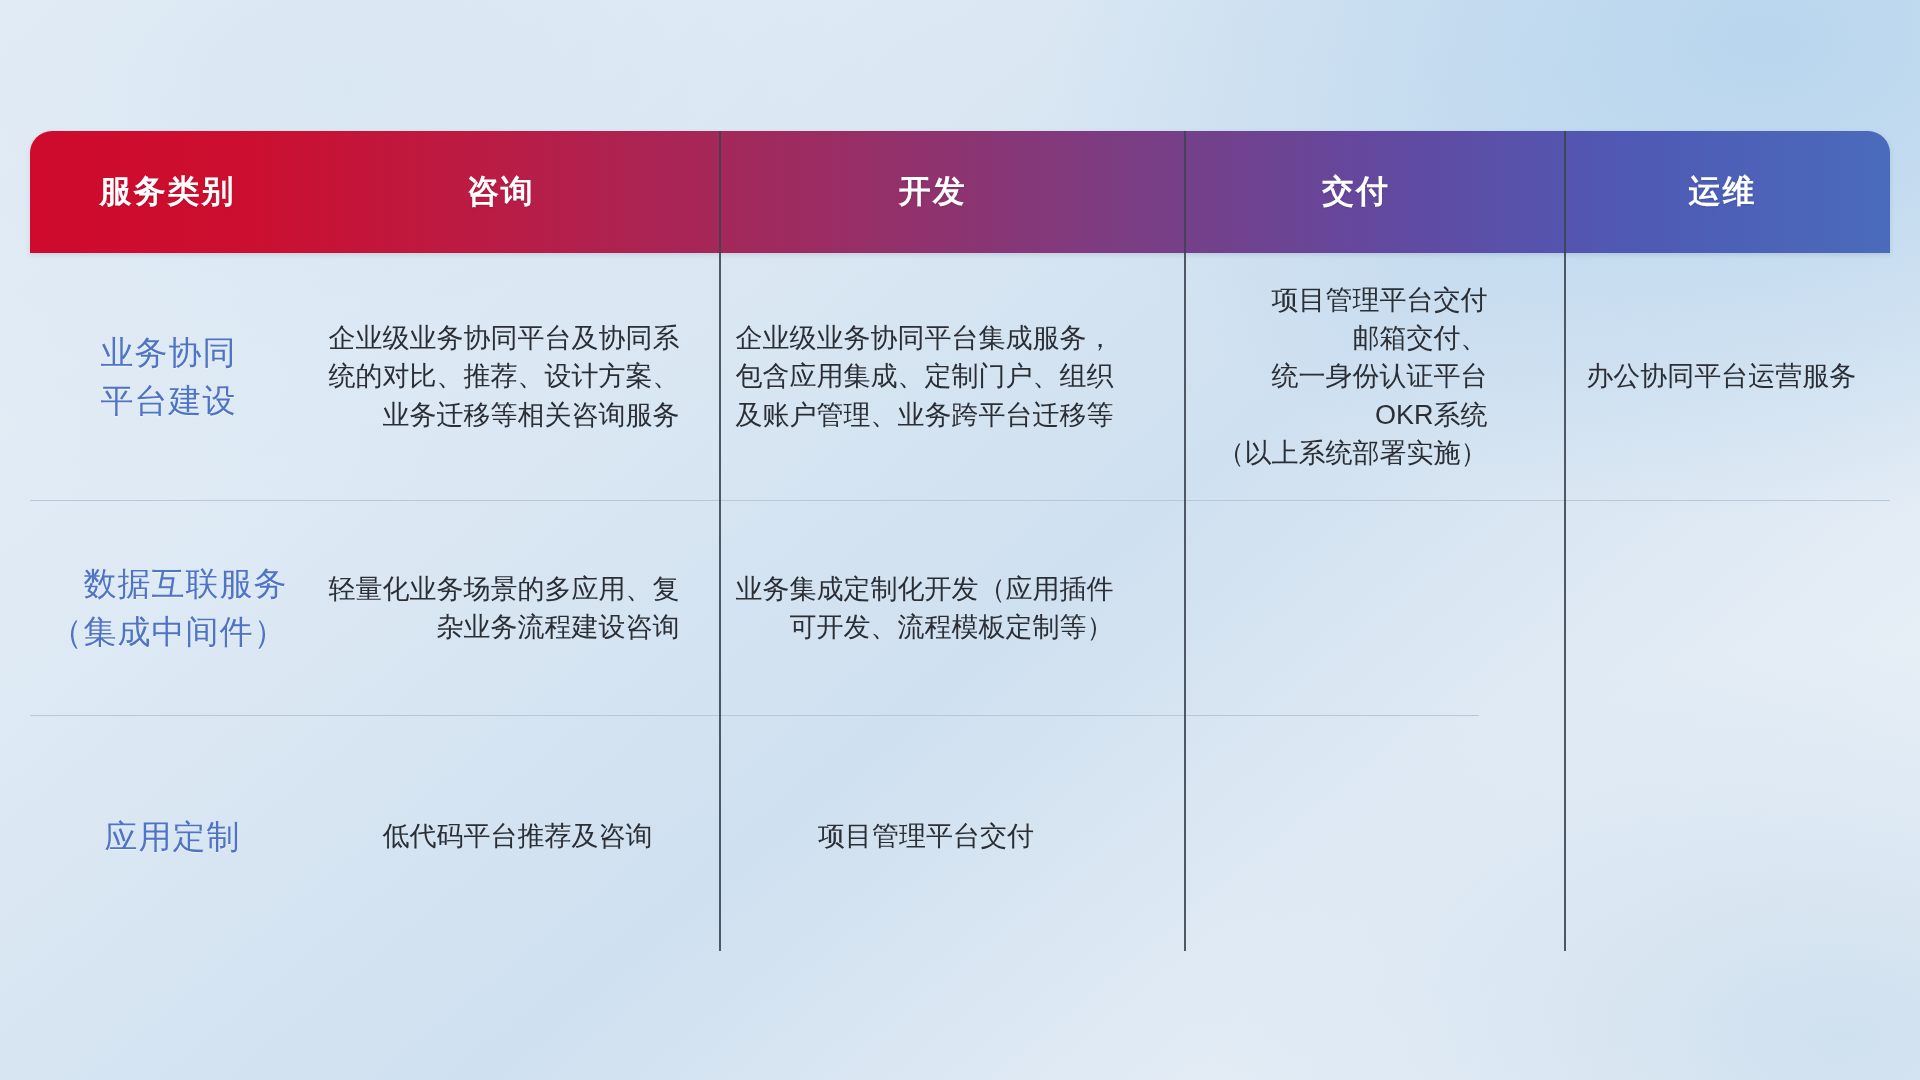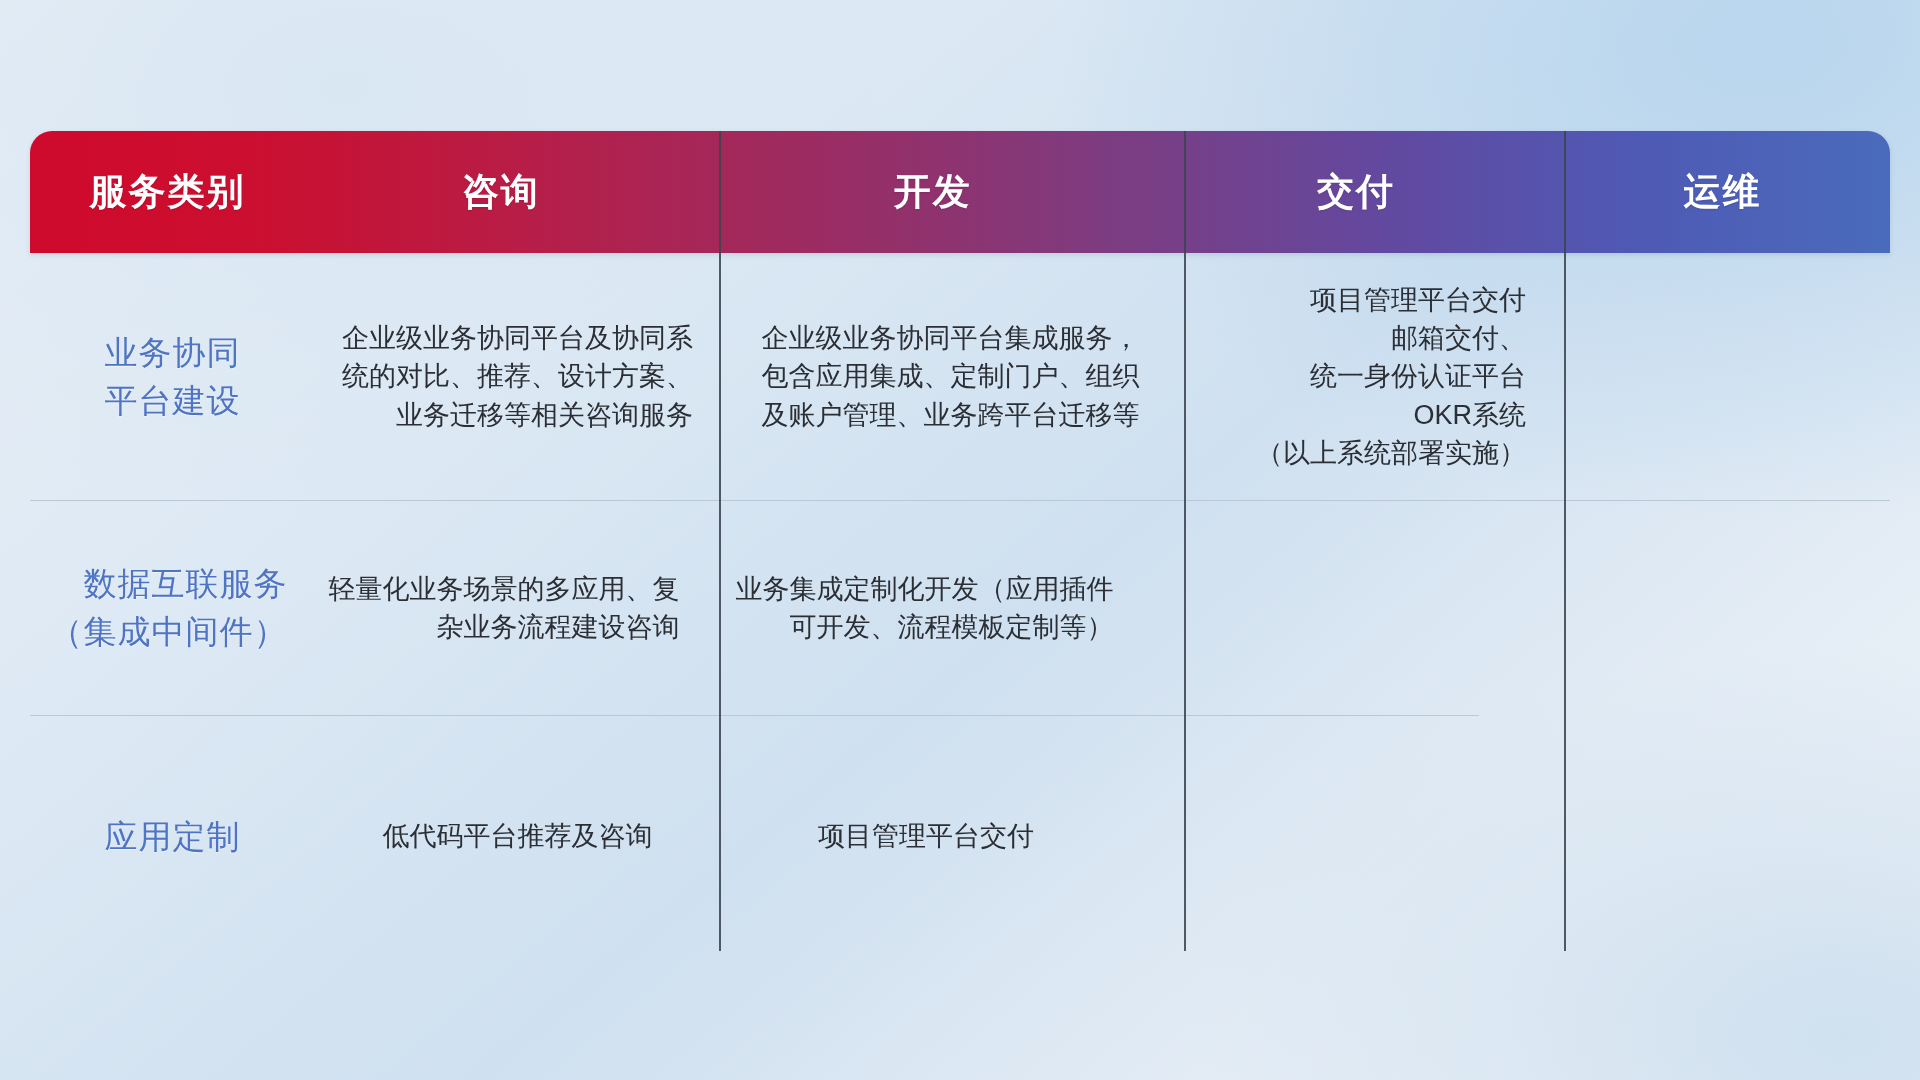--- a/index.html
+++ b/index.html
@@ -23,21 +23,21 @@
     display:flex;height:122px;
     border-radius:22px 22px 0 0;
     background:linear-gradient(90deg,
       #cf0a2c 0%, #cb0f30 12%, #b81d46 26%, #9c2c62 42%,
       #7d3c80 58%, #6249a0 73%, #4f59b4 86%, #4a6bbb 100%);
     box-shadow:0 2px 5px rgba(40,60,90,.13);
     overflow:hidden;
   }
   .th{
     display:flex;align-items:center;justify-content:center;
-    color:#fff;font-size:37px;font-weight:bold;letter-spacing:2px;
+    color:#fff;font-size:32px;font-weight:bold;letter-spacing:2px;
     text-shadow:0 1px 2px rgba(0,0,0,.12);
   }
 
   
   .tbody{background:transparent;}
   .trow{display:flex;position:relative;}
   .trow + .trow .cell{border-top:1.5px solid #b9c7d6;}
 
   .cell{
     position:relative;
@@ -85,20 +85,21 @@
 统的对比、推荐、设计方案、
 业务迁移等相关咨询服务</div>
         <div class="cell c2">企业级业务协同平台集成服务，
 包含应用集成、定制门户、组织
 及账户管理、业务跨平台迁移等</div>
         <div class="cell c3">项目管理平台交付
 邮箱交付、
 统一身份认证平台
 OKR系统
 （以上系统部署实施）</div>
+        <div class="cell c4">办公协同平台运营服务</div>
       </div>
 
       <div class="trow r2">
         <div class="cell cat c0">数据互联服务
 （集成中间件）</div>
         <div class="cell c1">轻量化业务场景的多应用、复
 杂业务流程建设咨询</div>
         <div class="cell c2">业务集成定制化开发（应用插件
 可开发、流程模板定制等）</div>
         <div class="cell c3"></div>

